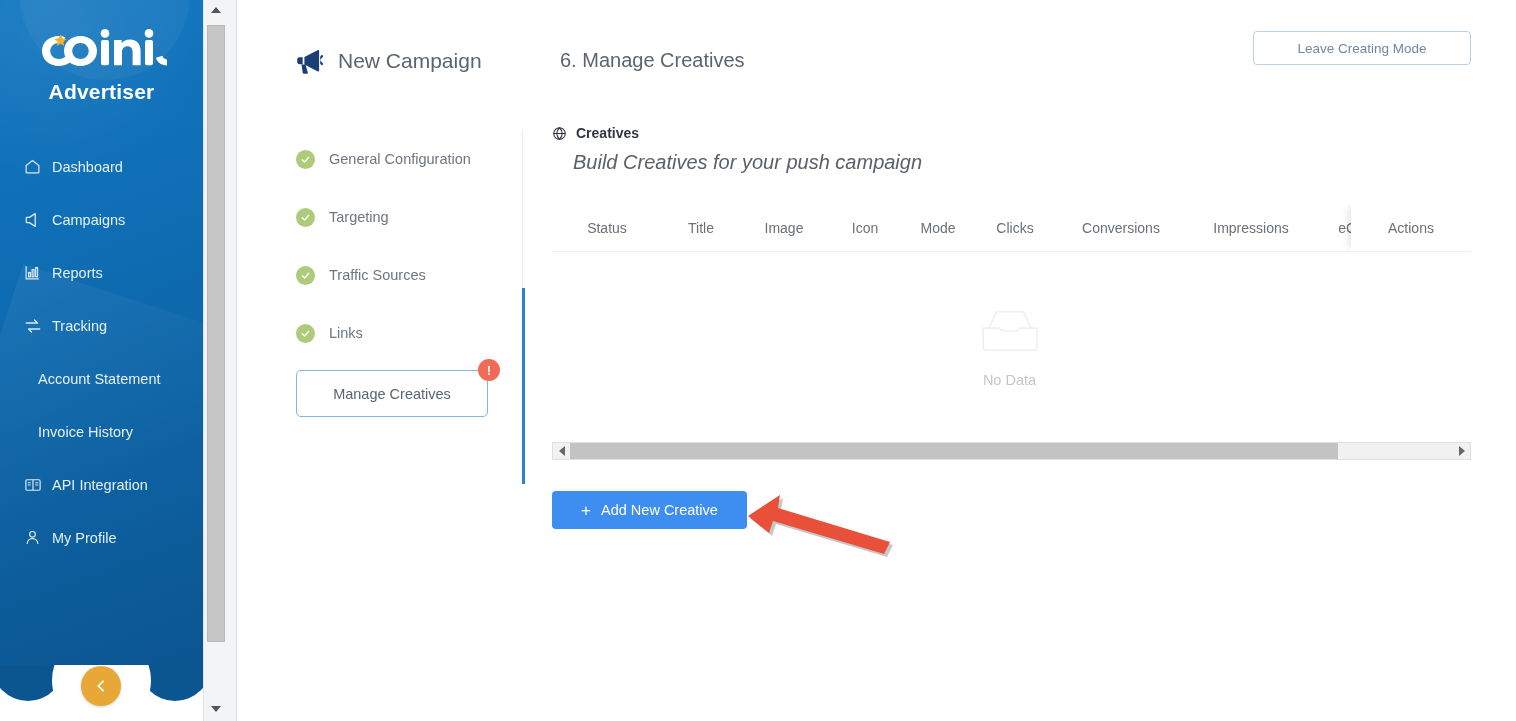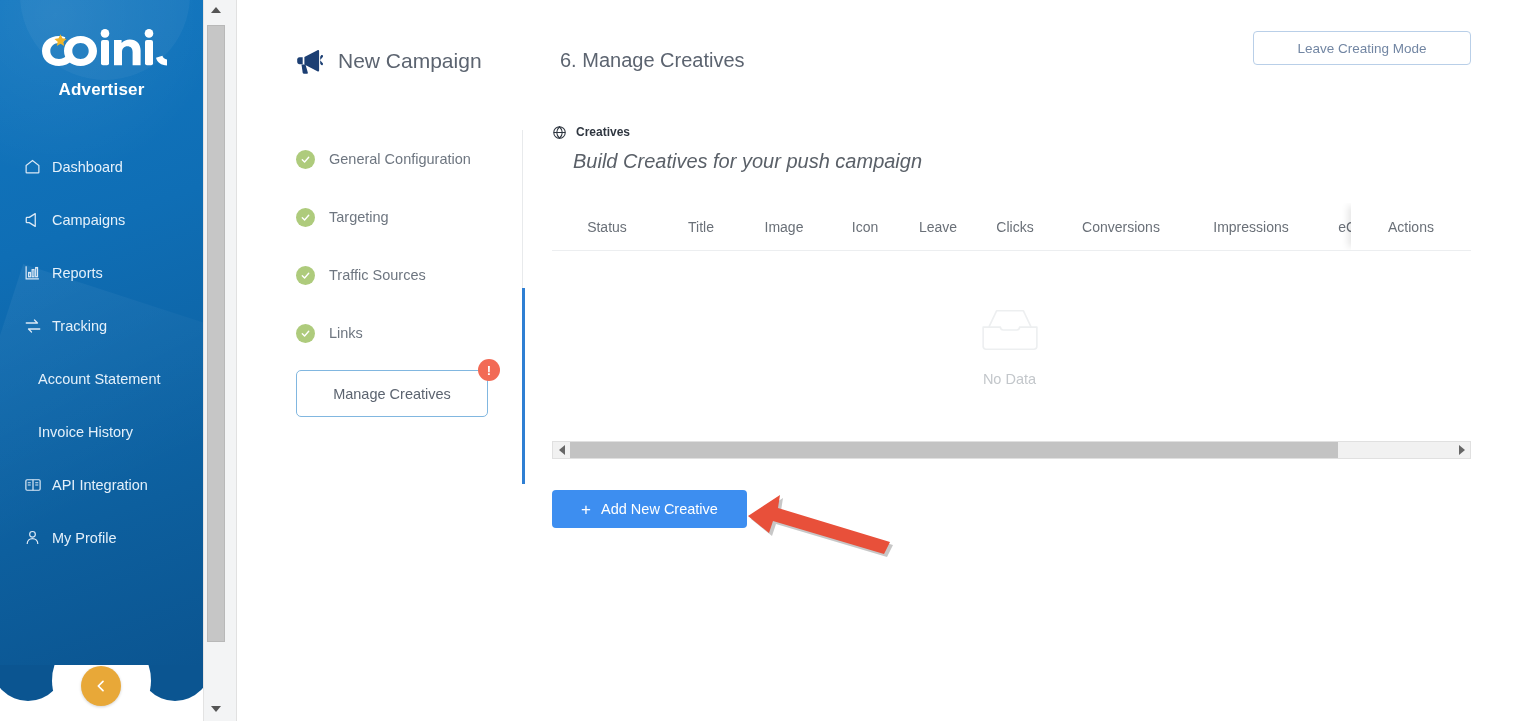--- a/index.html
+++ b/index.html
@@ -51,21 +51,21 @@
     position:absolute; left:81px; top:666px; width:40px; height:40px; border-radius:50%;
     background:#e8a838; color:#fff; display:flex; align-items:center; justify-content:center;
     font-size:20px; line-height:1; z-index:6; cursor:pointer;
     box-shadow: 0 1px 3px rgba(0,0,0,0.18);
   }
   .collapse-btn svg { display:block; }
 
   .logo-wrap { position:absolute; left:0; top:28px; width:203px; text-align:center; }
   .logo-mark { display:block; margin:0 auto; }
   .logo-sub {
-    margin-top:10px; color:#ffffff; font-size:17px; font-weight:bold; letter-spacing:0.2px;
+    margin-top:10px; color:#ffffff; font-size:21px; font-weight:bold; letter-spacing:0.2px;
   }
 
   .nav { position:absolute; left:0; top:140px; width:203px; }
   .nav-item {
     position:relative; display:flex; align-items:center; height:53px;
     padding-left:24px; color:#e4f0fa; font-size:14.5px; cursor:pointer;text-align:right;
   }
   .nav-item .ico { width:26px; flex:0 0 26px; display:flex; align-items:center; color:#dce9f6; }
   .nav-item .lbl { margin-left:2px; white-space:nowrap; }
   .nav-item .chev { position:absolute; right:22px; top:50%; transform:translateY(-50%); display:flex; }
@@ -134,21 +134,21 @@
   .rail {
     position:absolute; left:284px; top:288px; width:3px; height:196px; background:#2f7fd3;
   }
   .rail-light {
     position:absolute; left:284px; top:130px; width:1px; height:158px; background:#e8eaec;
   }
 
   
   .panel { position:absolute; left:314px; top:125px; right:45px; }
   .panel-h {
-    display:flex; align-items:flex-start; color:#2f3640; font-size:12px; font-weight:bold;
+    display:flex; align-items:center; color:#2f3640; font-size:14px; font-weight:bold;
   }
   .panel-h .globe { margin-right:9px; display:flex; }
   .panel-desc { margin-top:10px; margin-left:21px; color:#5a6068; font-size:20px;font-style:italic; }
 
   .table-wrap { position:relative; margin-top:30px; }
   .thead {
     position:relative; display:flex; align-items:center; height:48px;
     border-bottom:1px solid #eceef0; font-size:14px; color:#6a7078;
     overflow:hidden;
   }
@@ -399,21 +399,21 @@
         <span>Creatives</span>
       </div>
       <div class="panel-desc">Build Creatives for your push campaign</div>
 
       <div class="table-wrap">
         <div class="thead">
           <div class="th status">Status</div>
           <div class="th title">Title</div>
           <div class="th image">Image</div>
           <div class="th icon">Icon</div>
-          <div class="th type">Leave</div>
+          <div class="th type">Mode</div>
           <div class="th clicks">Clicks</div>
           <div class="th conv">Conversions</div>
           <div class="th impr">Impressions</div>
           <div class="th ecpa">eCPA</div>
           <div class="th exp">Exper</div>
           <div class="th-spacer"></div>
           <div class="th-sticky">Actions</div>
         </div>
 
         <div class="nodata">

